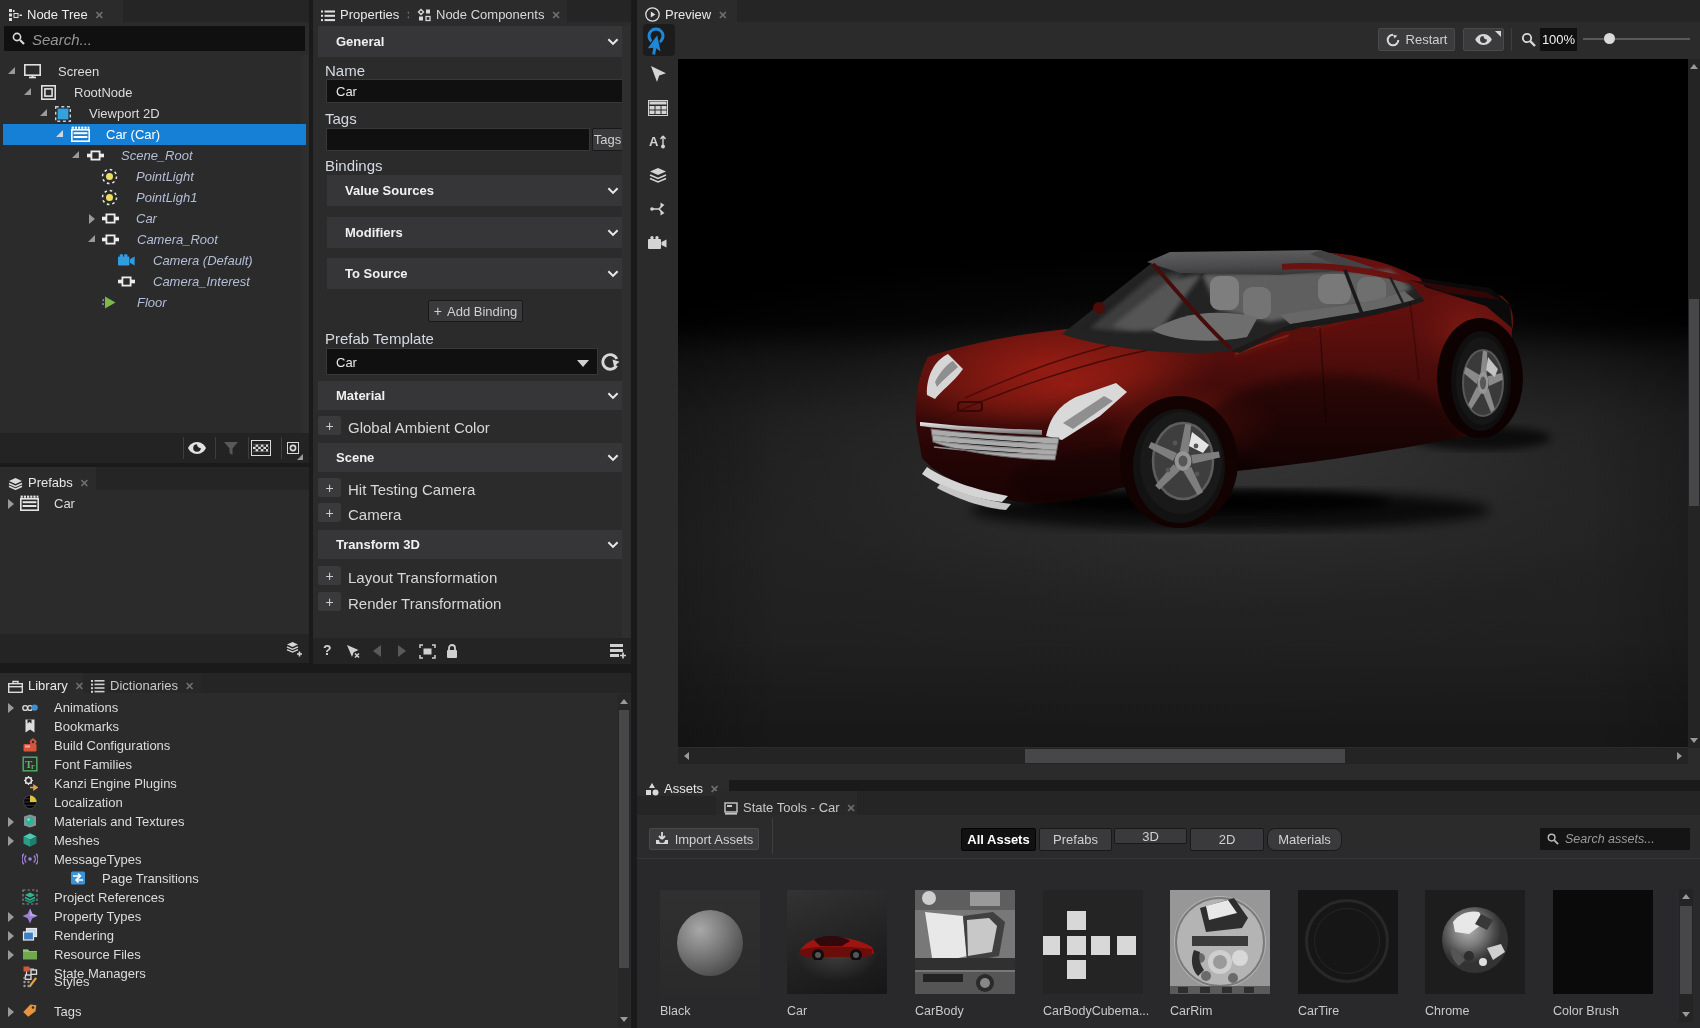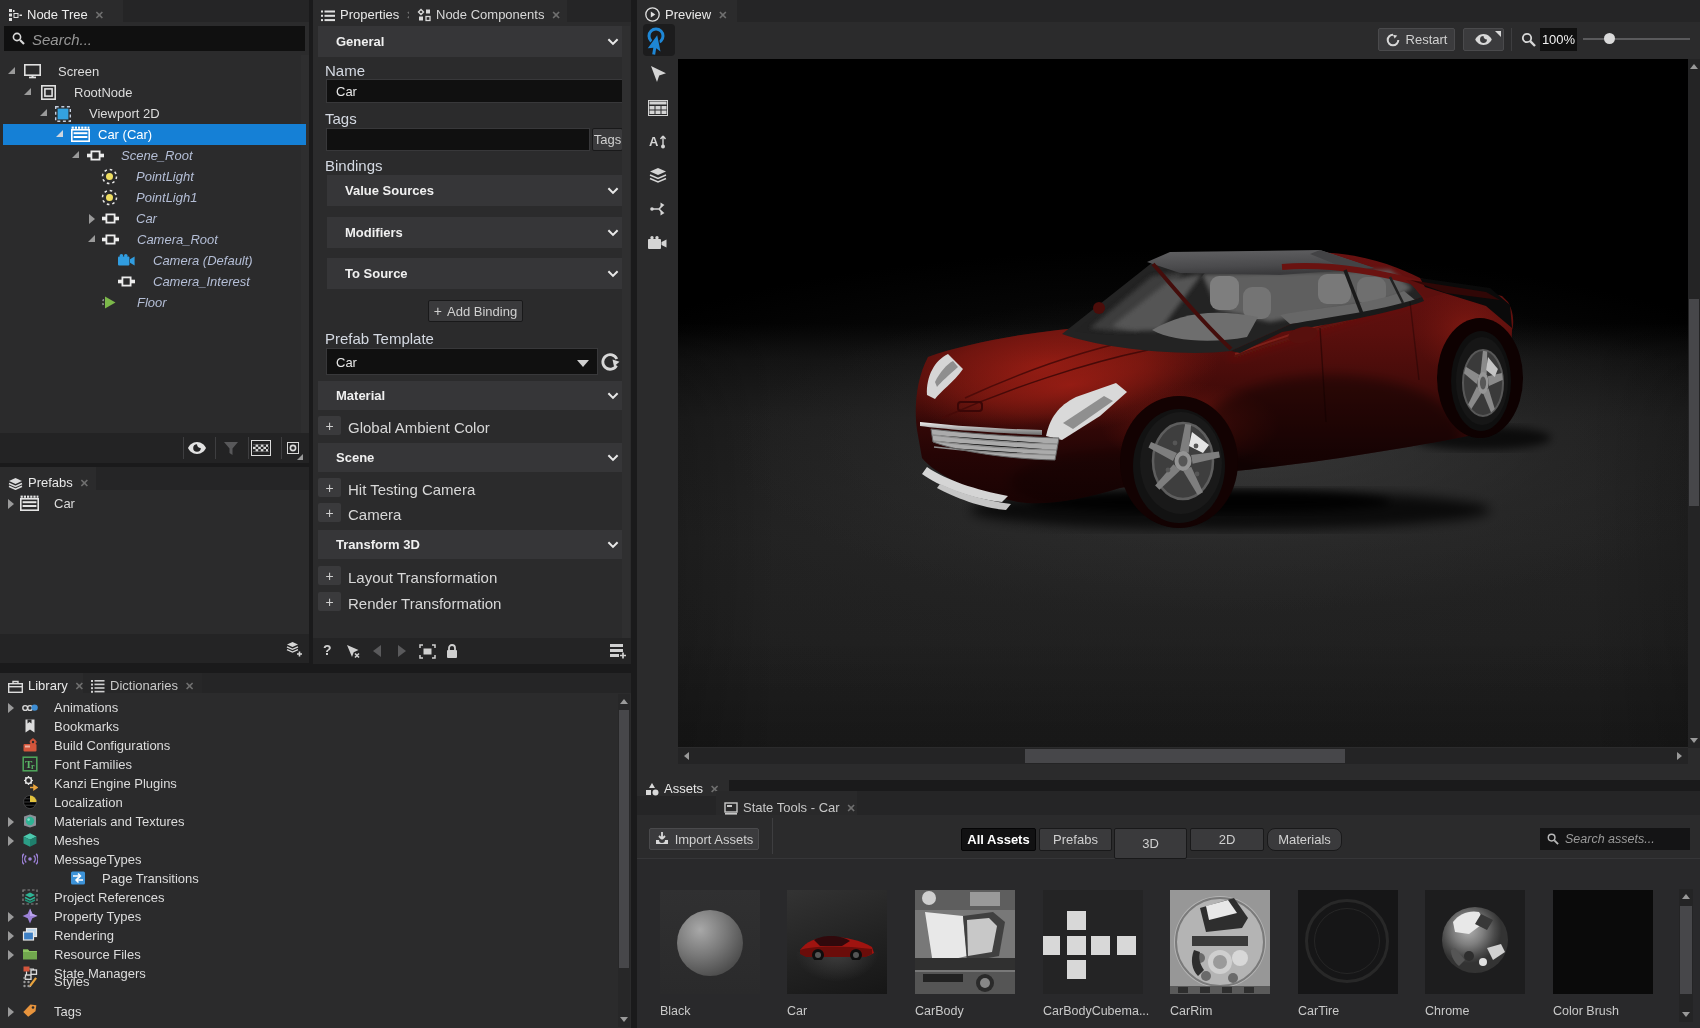--- a/index.html
+++ b/index.html
@@ -99,21 +99,21 @@
             <rect x="0.6" y="0.6" width="2.2" height="2.2"></rect>
             <rect x="3.8" y="0.6" width="2.2" height="2.2"></rect>
             <rect x="7" y="0.6" width="2.2" height="2.2"></rect>
             <rect x="10.2" y="0.6" width="2.2" height="2.2"></rect>
             <rect x="13.4" y="0.6" width="2.2" height="2.2"></rect>
             <rect x="16.6" y="0.6" width="1.8" height="2.2"></rect>
           </g>
           <rect x="2.6" y="6.2" width="13.8" height="2" fill="#fff"></rect>
           <rect x="2.6" y="10" width="13.8" height="2" fill="#fff"></rect>
         </svg>
-        <span class="nm" style="position:absolute;left:92px;top:3px;color:#fff;">Car (Car)</span>
+        <span class="nm" style="position:absolute;left:100px;top:3px;color:#fff;">Car (Car)</span>
       </div>
   <div class="row" style="top:145px;height:21px;left:0;width:309px;">
         <div class="arr-e" style="position:absolute;left:72px;top:7px;"></div>
         <svg style="position:absolute;left:87px;top:5px;" width="17" height="11" viewBox="0 0 17 11">
           <rect x="4.4" y="1.4" width="8.2" height="8.2" fill="none" stroke="#ececec" stroke-width="1.8"></rect>
           <rect x="0" y="3.7" width="4.2" height="3.6" fill="#ececec"></rect>
           <rect x="12.8" y="3.7" width="4.2" height="3.6" fill="#ececec"></rect>
         </svg>
         <span class="nm inst" style="position:absolute;left:115px;top:3px;">Scene_Root</span>
       </div>
@@ -853,21 +853,21 @@
  </div>
  <div class="btn" style="left:649px;top:828px;width:110px;height:22px;background:#3b3b3d;border:1px solid #4a4a4c;">
   <svg width="14" height="14" viewBox="0 0 14 14" style="margin-right:6px;">
         <path d="M7 0v7M7 7L4 4M7 7l3-3" stroke="#d8d8d8" stroke-width="1.8" fill="none"></path>
         <path d="M1 8v4h12V8h-3a3 3 0 01-6 0z" fill="#d8d8d8"></path>
       </svg>
   Import Assets</div>
  <div class="sep" style="left:772px;top:818px;width:1px;height:36px;"></div>
  <div class="btn" style="left:961px;top:828px;width:75px;height:23px;background:#111112;border:1px solid #050506;color:#fff;font-weight:bold;">All Assets</div>
  <div class="btn" style="left:1039px;top:828px;width:73px;height:23px;">Prefabs</div>
- <div class="btn" style="left:1114px;top:828px;width:73px;height:31px;">3D</div>
+ <div class="btn" style="left:1114px;top:828px;width:73px;height:16px;">3D</div>
  <div class="btn" style="left:1190px;top:828px;width:74px;height:23px;">2D</div>
  <div class="btn" style="left:1267px;top:828px;width:75px;height:23px;border-radius:8px;">Materials</div>
  <div class="inp" style="left:1540px;top:828px;width:150px;height:22px;background:#141415;">
   <svg width="12" height="12" viewBox="0 0 13 13" style="position:absolute;left:7px;top:5px;">
         <circle cx="5" cy="5" r="3.6" fill="none" stroke="#b8b8b8" stroke-width="1.6"></circle>
         <line x1="8" y1="8" x2="12" y2="12" stroke="#b8b8b8" stroke-width="2"></line>
       </svg>
   <span style="position:absolute;left:25px;top:4px;font-style:italic;color:#9a9a9a;font-size:12.5px;">Search assets...</span>
  </div>
  <div id="as-thumbs">

